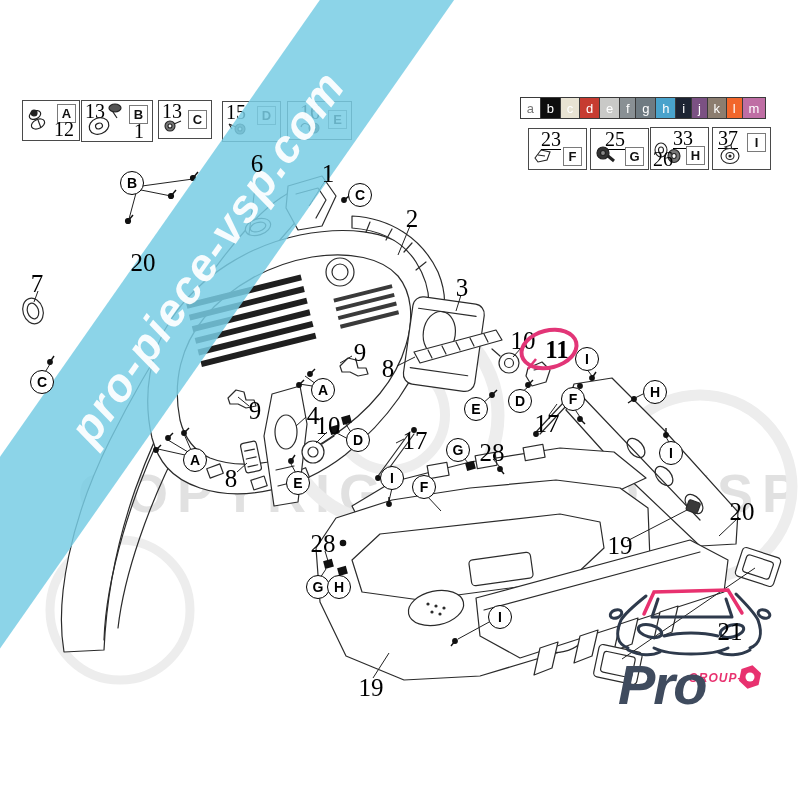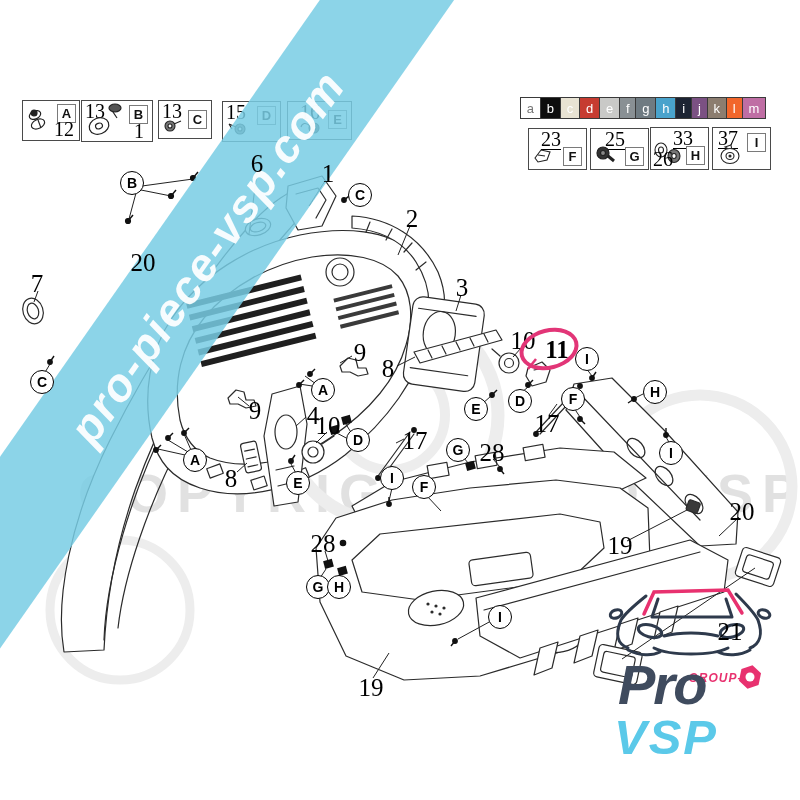--- a/index.html
+++ b/index.html
@@ -505,16 +505,15 @@
       </g>
     </svg>
     <div id="logo-group">–GROUP–</div>
     <div id="logo-pro">Pro</div>
     <span id="logo-hex">
       <svg width="28" height="28" viewBox="0 0 28 28">
         <polygon points="14,2 24,8 24,20 14,26 4,20 4,8" fill="#e8316f" transform="rotate(12 14 14)"></polygon>
         <circle cx="14" cy="14" r="4.5" fill="#fff"></circle>
       </svg>
     </span>
-    <div id="logo-vsp">VSP</div>
   </div>
 
 </div>
 
 </body></html>

